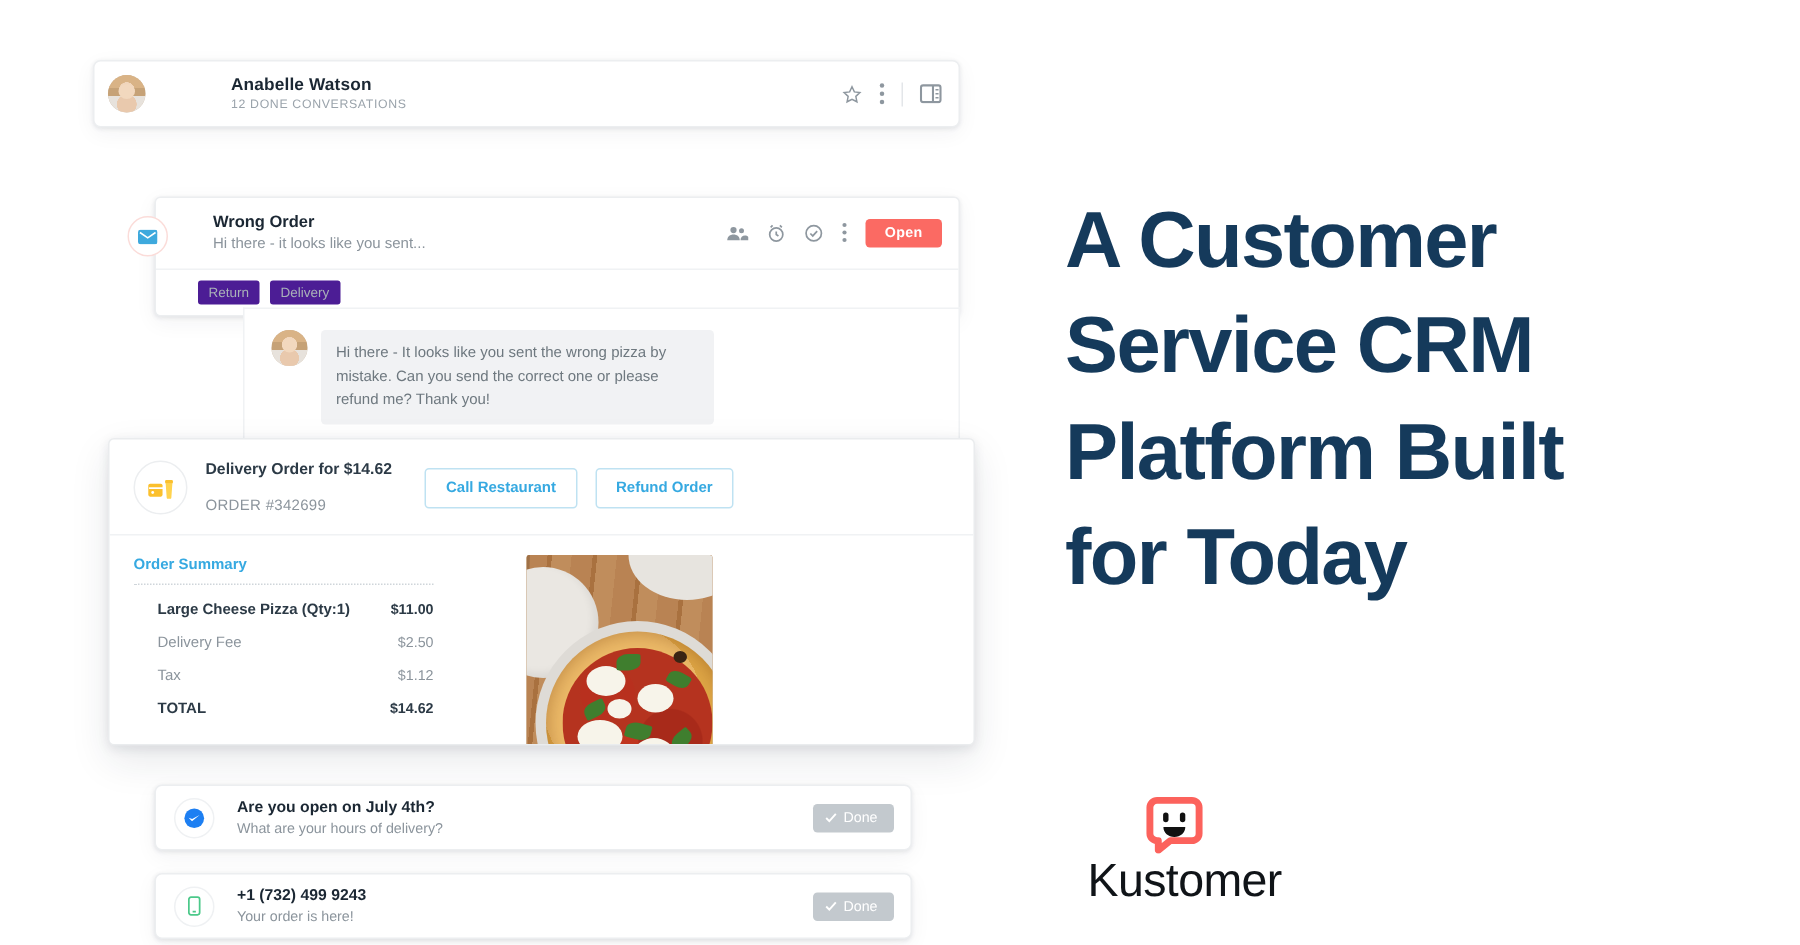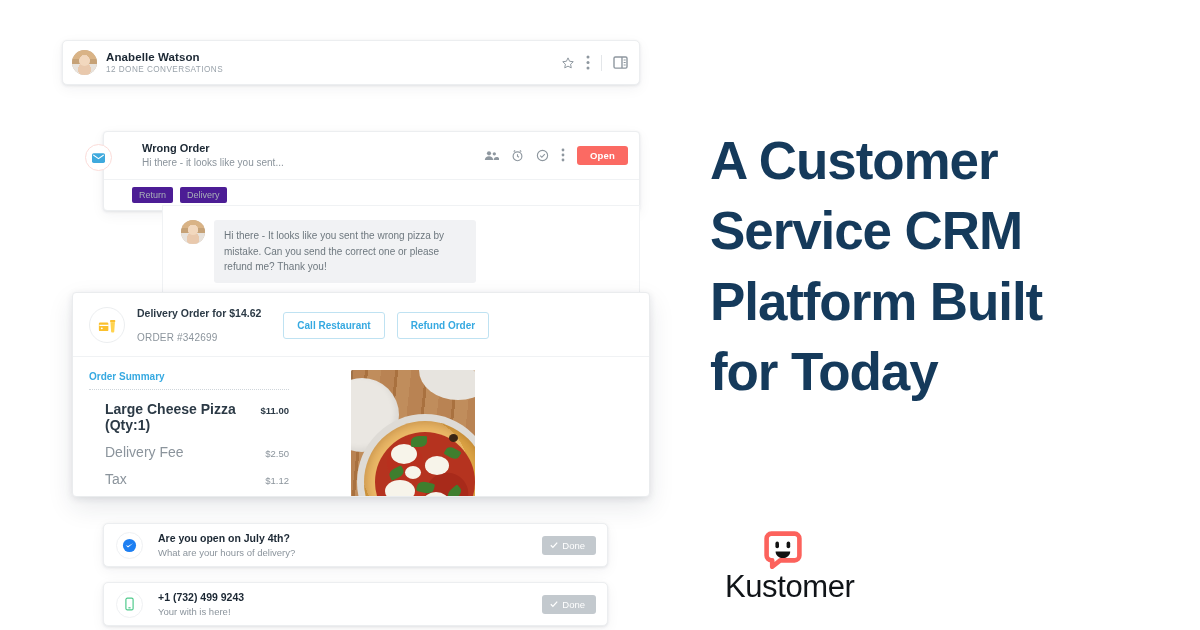--- a/index.html
+++ b/index.html
@@ -17,21 +17,21 @@
   .card {
     background: #fff;
     border: 1px solid #eceef0;
     border-radius: 5px;
     box-shadow: 0 1px 3px rgba(30,40,60,.10), 0 4px 14px rgba(30,40,60,.05);
   }
 
   
   .contact-header {
     position: absolute; left: 0; top: 0; width: 578px; height: 45px;
-    display: flex; align-items: center; padding: 0 11px 0 9px;
+    display: flex; align-items: center; padding: 0 11px 0 9px; gap: 48px;
   }
   .avatar {
     width: 25px; height: 25px; border-radius: 50%;
     flex: 0 0 auto; overflow: hidden; position: relative;
     background: #c9b39a;
   }
   .avatar.woman::before {
     content: ""; position: absolute; inset: 0;
     background:
       radial-gradient(circle at 50% 78%, #e9c9ad 0 28%, rgba(233,201,173,0) 29%),
@@ -127,21 +127,21 @@
     border: 1px solid #bfe2f2; color: #36a9e1; background: #fff;
     font-size: 10px; font-weight: bold; padding: 7px 13px; border-radius: 3px;
     cursor: pointer; white-space: nowrap;
   }
   .order-body { display: flex; border-top: 1px solid #f0f2f4; gap: 46px; }
   .ocol { padding: 14px 16px 0 16px; }
   .ocol.left { width: 232px; }
   .ocol-head { color: #36a9e1; font-size: 10px; font-weight: bold; }
   .dots { border-bottom: 1px dotted #cfd5da; margin-top: 7px; }
   .line { display: flex; justify-content: space-between; align-items: baseline; margin-top: 11px; }
-  .line .lbl { font-size: 14px; color: #8b949c; padding-left: 16px; }
+  .line .lbl { font-size: 10px; color: #8b949c; padding-left: 16px; }
   .line .val { font-size: 9.5px; color: #8b949c; }
   .line.strong .lbl, .line.strong .val { color: #2c3a46; font-weight: bold; }
 
   .pizza {
     width: 124px; height: 158px; margin: 13px 16px 0 0; flex: 0 0 auto;
     border-radius: 2px; overflow: hidden; position: relative;
     background: #b07a42;
   }
   .pizza .wood { position: absolute; inset: 0;
     background:
@@ -386,21 +386,21 @@
 
     <div class="card row r2">
       <span class="row-ico">
         <svg width="9" height="14" viewBox="0 0 10 15" fill="none" stroke="#4cc98a" stroke-width="1.3">
             <rect x="1" y="1" width="8" height="13" rx="1.6"></rect>
             <path d="M3.8 11.7h2.4"></path>
           </svg>
       </span>
       <div class="row-txt">
         <div class="row-title">+1 (732) 499 9243</div>
-        <div class="row-sub">Your with is here!</div>
+        <div class="row-sub">Your order is here!</div>
       </div>
       <button class="done">
         <svg width="8" height="8" viewBox="0 0 10 10" fill="none" stroke="#fff" stroke-width="1.6">
             <path d="M1 5.4l2.6 2.6L9 2"></path>
           </svg>
         <span>Done</span>
       </button>
     </div>
   </div>
 

